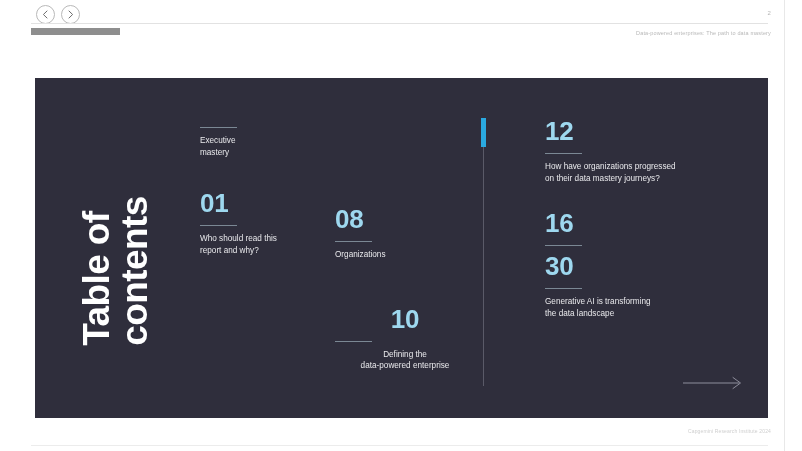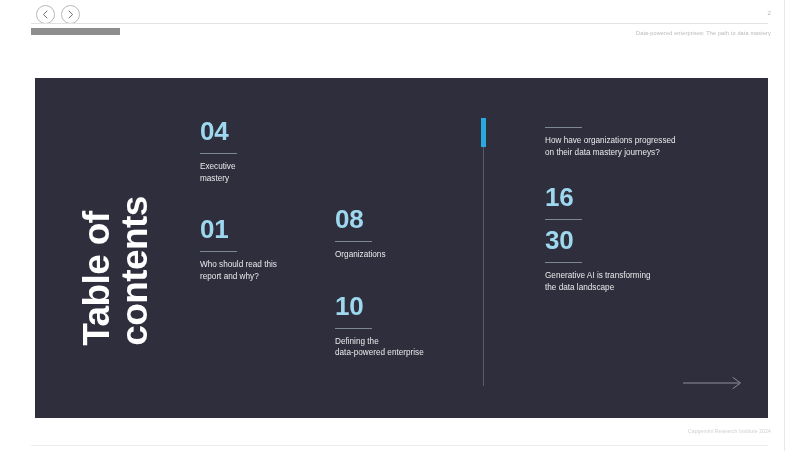--- a/index.html
+++ b/index.html
@@ -126,49 +126,49 @@
     <div class="doc-title">Data-powered enterprises: The path to data mastery</div>
   </div>
 
   <div class="slide">
 
     <div class="vert-title">Table of
 contents</div>
 
     <div class="col col-a">
       <div class="entry" style="margin-bottom:32px;">
-        <div class="num">04</div>
         <div class="rule"></div>
         <div class="desc">Executive
 mastery</div>
       </div>
       <div class="entry">
         <div class="num">01</div>
         <div class="rule"></div>
         <div class="desc">Who should read this
 report and why?</div>
       </div>
     </div>
 
     <div class="col col-b">
-      <div class="entry" style="margin-bottom:32px;">
+      <div class="entry" style="margin-bottom:45px;">
         <div class="num">08</div>
         <div class="rule"></div>
         <div class="desc">Organizations</div>
       </div>
-      <div class="entry" style="margin-top:26px;">
+      <div class="entry" style="margin-top:26px;text-align:center;">
         <div class="num">10</div>
         <div class="rule"></div>
         <div class="desc">Defining the
 data-powered enterprise</div>
       </div>
     </div>
 
     <div class="col col-c">
       <div class="entry" style="margin-bottom:26px;">
+        <div class="num">12</div>
         <div class="rule"></div>
         <div class="desc">How have organizations progressed
 on their data mastery journeys?</div>
       </div>
       <div class="entry" style="margin-bottom:6px;">
         <div class="num">16</div>
         <div class="rule"></div>
       </div>
       <div class="entry">
         <div class="num">30</div>

